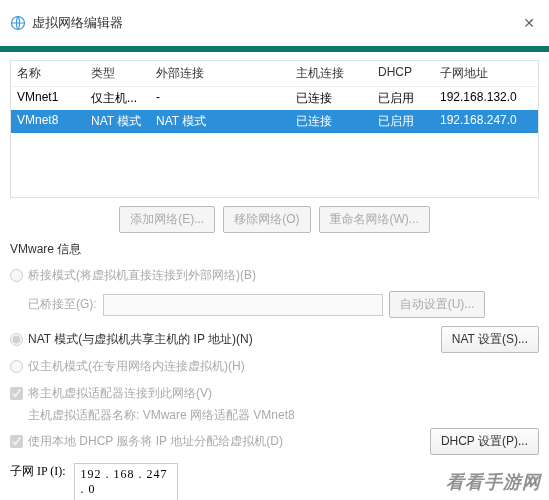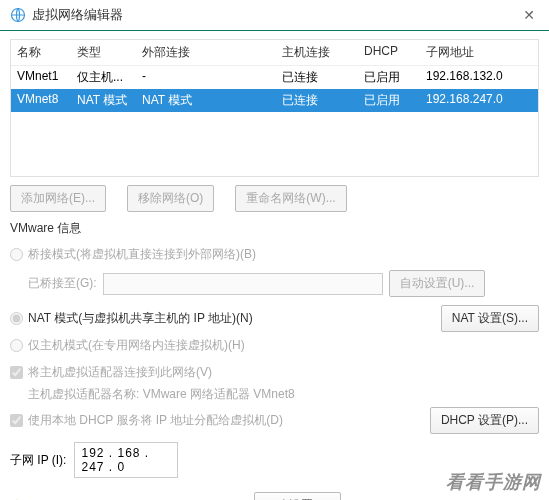--- a/index.html
+++ b/index.html
@@ -1,45 +1,45 @@
 <!DOCTYPE html>
 <html><head>
 <meta charset="utf-8">
 <style>
 * { box-sizing: border-box; margin: 0; padding: 0; }
 body { font-family: "Microsoft YaHei", "SimSun", Arial, sans-serif; font-size: 12px; background: #fff; width: 549px; height: 500px; overflow: hidden; position: relative; }
-.titlebar { display: flex; align-items: center; padding: 6px 10px; border-bottom: 1px solid #0f766e; }
+.titlebar { display: flex; align-items: center; padding: 14px 10px; border-bottom: 6px solid #0f766e; }
 .titlebar .icon { width: 16px; height: 16px; margin-right: 6px; color: #3b99e0; }
 .titlebar .title { flex: 1; font-size: 13px; color: #333; }
 .titlebar .close { cursor: pointer; color: #666; font-size: 14px; padding: 0 4px; }
 .content { padding: 8px 10px 10px 10px; }
 .table-area { border: 1px solid #e0e0e0; height: 138px; overflow: hidden; background: #fff; }
 .table-header, .table-row { display: flex; }
 .table-header { background: #fff; border-bottom: 1px solid #eee; }
 .table-header .cell { padding: 4px 6px; font-size: 12px; color: #333; }
 .table-row .cell { padding: 3px 6px; font-size: 12px; }
 .table-row.selected { background: #2b8fd9; color: #fff; }
 .col-name { width: 60px; }
-.col-type { width: 65px; }
+.col-type { width: 65px; margin-left: 14px; }
 .col-ext { width: 140px; }
 .col-host { width: 82px; }
 .col-dhcp { width: 62px; }
 .col-subnet { flex: 1; }
-.action-row { display: flex; justify-content: flex-start; gap: 21px; margin: 8px 0; }
+.action-row { display: flex; justify-content: center; gap: 8px; margin: 8px 0; }
 .btn { padding: 4px 10px; border: 1px solid #bbb; background: linear-gradient(#fdfdfd,#f0f0f0); font-size: 12px; color: #333; cursor: pointer; border-radius: 2px; }
 .btn:disabled { color: #aaa; background: #f5f5f5; cursor: default; }
 .section-title { font-size: 12px; color: #333; margin: 4px 0 6px 0; }
 .radio-row, .check-row { display: flex; align-items: center; padding: 3px 0; font-size: 12px; color: #333; }
 .radio-row input[type=radio], .check-row input[type=checkbox] { margin-right: 5px; }
 .disabled-text { color: #aaa; }
 .inline-row { display: flex; align-items: center; justify-content: space-between; margin: 2px 0; }
 .bridge-select { display: flex; align-items: center; gap: 6px; margin: 4px 0 8px 0; }
 .dropdown { border: 1px solid #ccc; padding: 3px 6px; min-width: 280px; background: #fafafa; color: #aaa; font-size: 12px; }
 .indent { margin-left: 18px; }
-.ip-row { display: flex; align-items: center; gap: 8px; margin-top: 8px; }
+.ip-row { display: flex; align-items: flex-start; gap: 8px; margin-top: 8px; font-family: Liberation Serif, serif; }
 .ip-box { border: 1px solid #ccc; padding: 3px 6px; width: 104px; text-align: left; font-size: 12px; letter-spacing: 1px; }
 .highlight-box { border: 2px solid #d22; padding: 4px 8px; display: inline-flex; align-items: center; gap: 6px; }
 .info-bar { display: flex; align-items: center; gap: 6px; margin-top: 10px; font-size: 11px; color: #555; padding: 4px 0; }
 .info-bar .shield { width: 14px; height: 14px; }
 .watermark { position: absolute; right: 8px; bottom: 6px; font-size: 18px; color: rgba(70,70,70,0.6); font-weight: bold; font-style: italic; letter-spacing: 1px; }
 .spacer { height: 4px; }
 .label-adapter { font-size: 12px; margin-left: 18px; padding: 2px 0; }
 </style>
 </head>
 <body>

